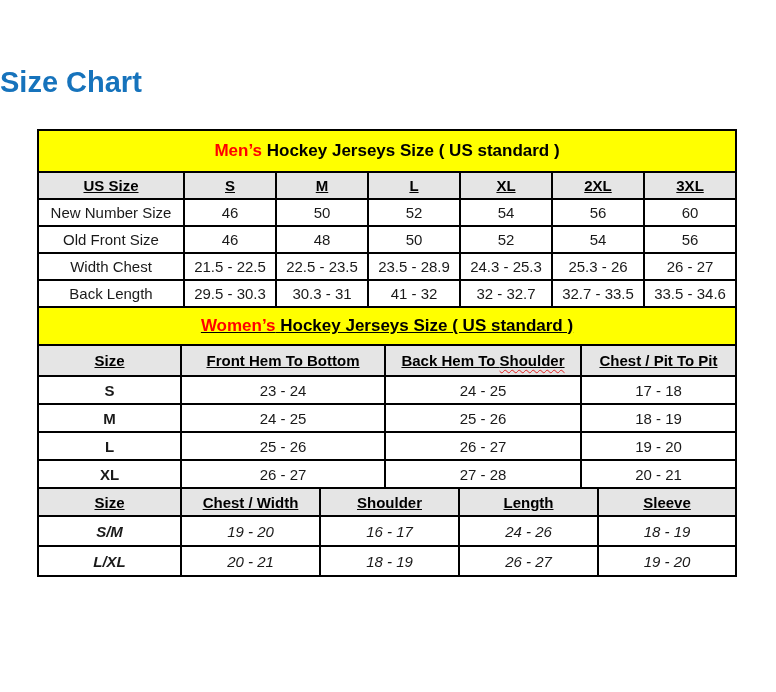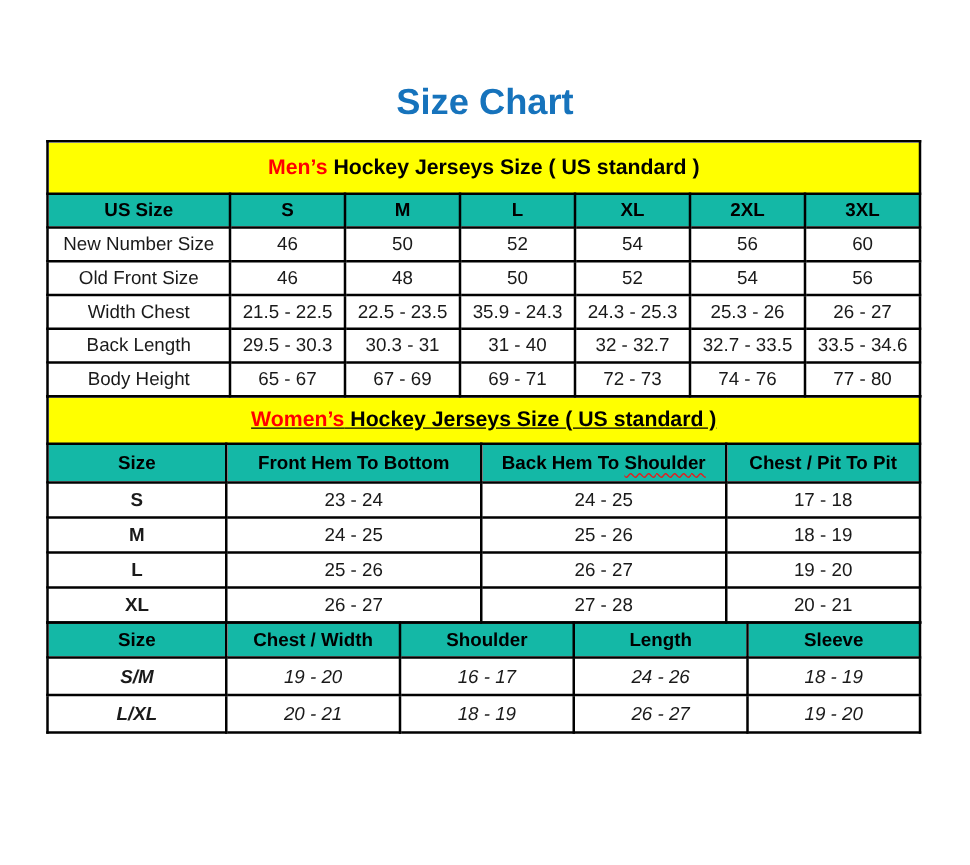--- a/index.html
+++ b/index.html
@@ -7,30 +7,29 @@
   body {
     width: 776px; height: 692px;
     background: #ffffff;
     font-family: "Liberation Sans", "DejaVu Sans", sans-serif;
     position: relative;
     overflow: hidden;
   }
   .page-title {
     position: absolute;
     top: 66px; left: 0; right: 0;
-    text-align: center;
     font-size: 29px;
     font-weight: 700;
     color: #1673bc;
     letter-spacing: 0px;
   }
   .chart-wrap {
     position: absolute;
     left: 37px;
-    top: 112px;
+    top: 129px;
     width: 632px;
   }
   table {
     border-collapse: collapse;
     table-layout: fixed;
     width: 698px;
     color: #1a1a1a;
   }
   table + table { margin-top: -2px; }
   th, td {
@@ -45,21 +44,22 @@
     background: #ffff00;
     font-size: 17px;
     font-weight: 700;
     color: #000000;
   }
   .band .hl { color: #ff0000; }
   .cols th {
     font-size: 15px;
     font-weight: 700;
     color: #000000;
-    background: #14b8a6;
+    background: #e5e5e5;
+    text-decoration: underline;
   }
   td {
     font-size: 15px;
     font-weight: 400;
     background: #ffffff;
   }
   
   .bold-first td:first-child { font-weight: 700; }
   
   .t-mens .band th   { height: 42px; }
@@ -126,42 +126,33 @@
           <td>48</td>
           <td>50</td>
           <td>52</td>
           <td>54</td>
           <td>56</td>
         </tr>
         <tr>
           <td>Width Chest</td>
           <td>21.5 - 22.5</td>
           <td>22.5 - 23.5</td>
-          <td>35.9 - 24.3</td>
+          <td>23.5 - 28.9</td>
           <td>24.3 - 25.3</td>
           <td>25.3 - 26</td>
           <td>26 - 27</td>
         </tr>
         <tr>
           <td>Back Length</td>
           <td>29.5 - 30.3</td>
           <td>30.3 - 31</td>
-          <td>31 - 40</td>
+          <td>41 - 32</td>
           <td>32 - 32.7</td>
           <td>32.7 - 33.5</td>
           <td>33.5 - 34.6</td>
-        </tr>
-        <tr>
-          <td>Body Height</td>
-          <td>65 - 67</td>
-          <td>67 - 69</td>
-          <td>69 - 71</td>
-          <td>72 - 73</td>
-          <td>74 - 76</td>
-          <td>77 - 80</td>
         </tr>
       </tbody>
   </table>
 
   <table class="t-womens bold-first">
     <colgroup>
       <col style="width:143px">
         <col style="width:204px">
         <col style="width:196px">
         <col style="width:155px">

